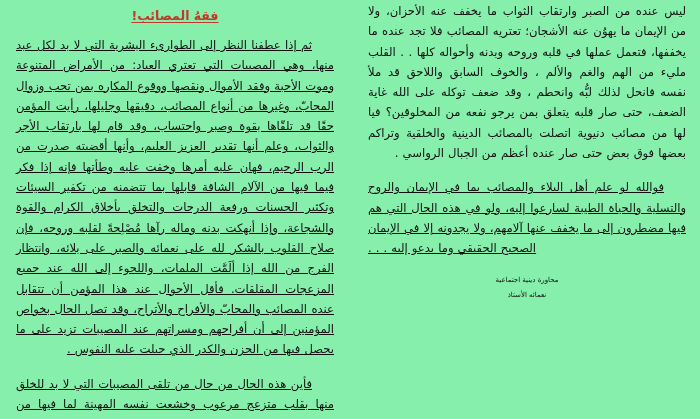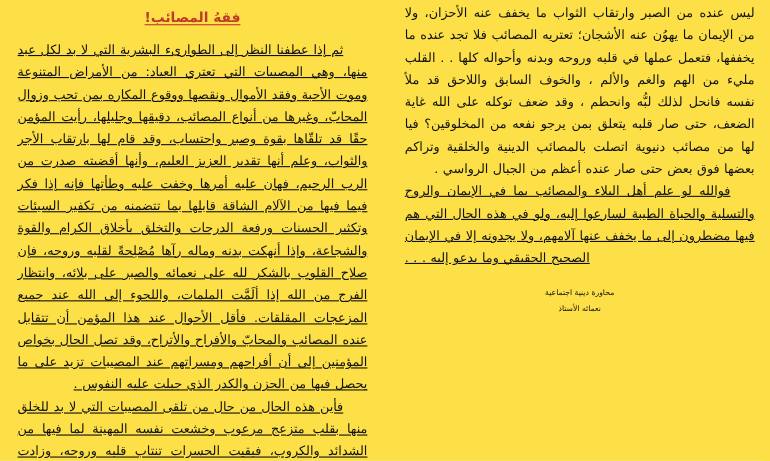--- a/index.html
+++ b/index.html
@@ -12,21 +12,21 @@
     height: 419px;
     overflow: hidden;
     font-family: "DejaVu Sans", "Liberation Sans", sans-serif;
     color: #111111;
   }
 
   .page {
     position: relative;
     width: 700px;
     height: 419px;
-    background: #fde047;
+    background: #86efac;
     box-sizing: border-box;
     display: flex;
     flex-direction: row-reverse;
     direction: rtl;
   }
 
   
   .column {
     box-sizing: border-box;
     height: 419px;
@@ -73,20 +73,21 @@
     text-indent: 22px;
     text-decoration: underline;
   }
 
   .para.last-center {
     text-align: justify;
     text-align-last: left;
   }
 
   .para + .para {
+    margin-top: 14px;
   }
 
   
   .attribution {
     margin-top: 16px;
     text-align: center;
     direction: rtl;
     line-height: 11.5px;
   }
   .attribution .attr-line {

